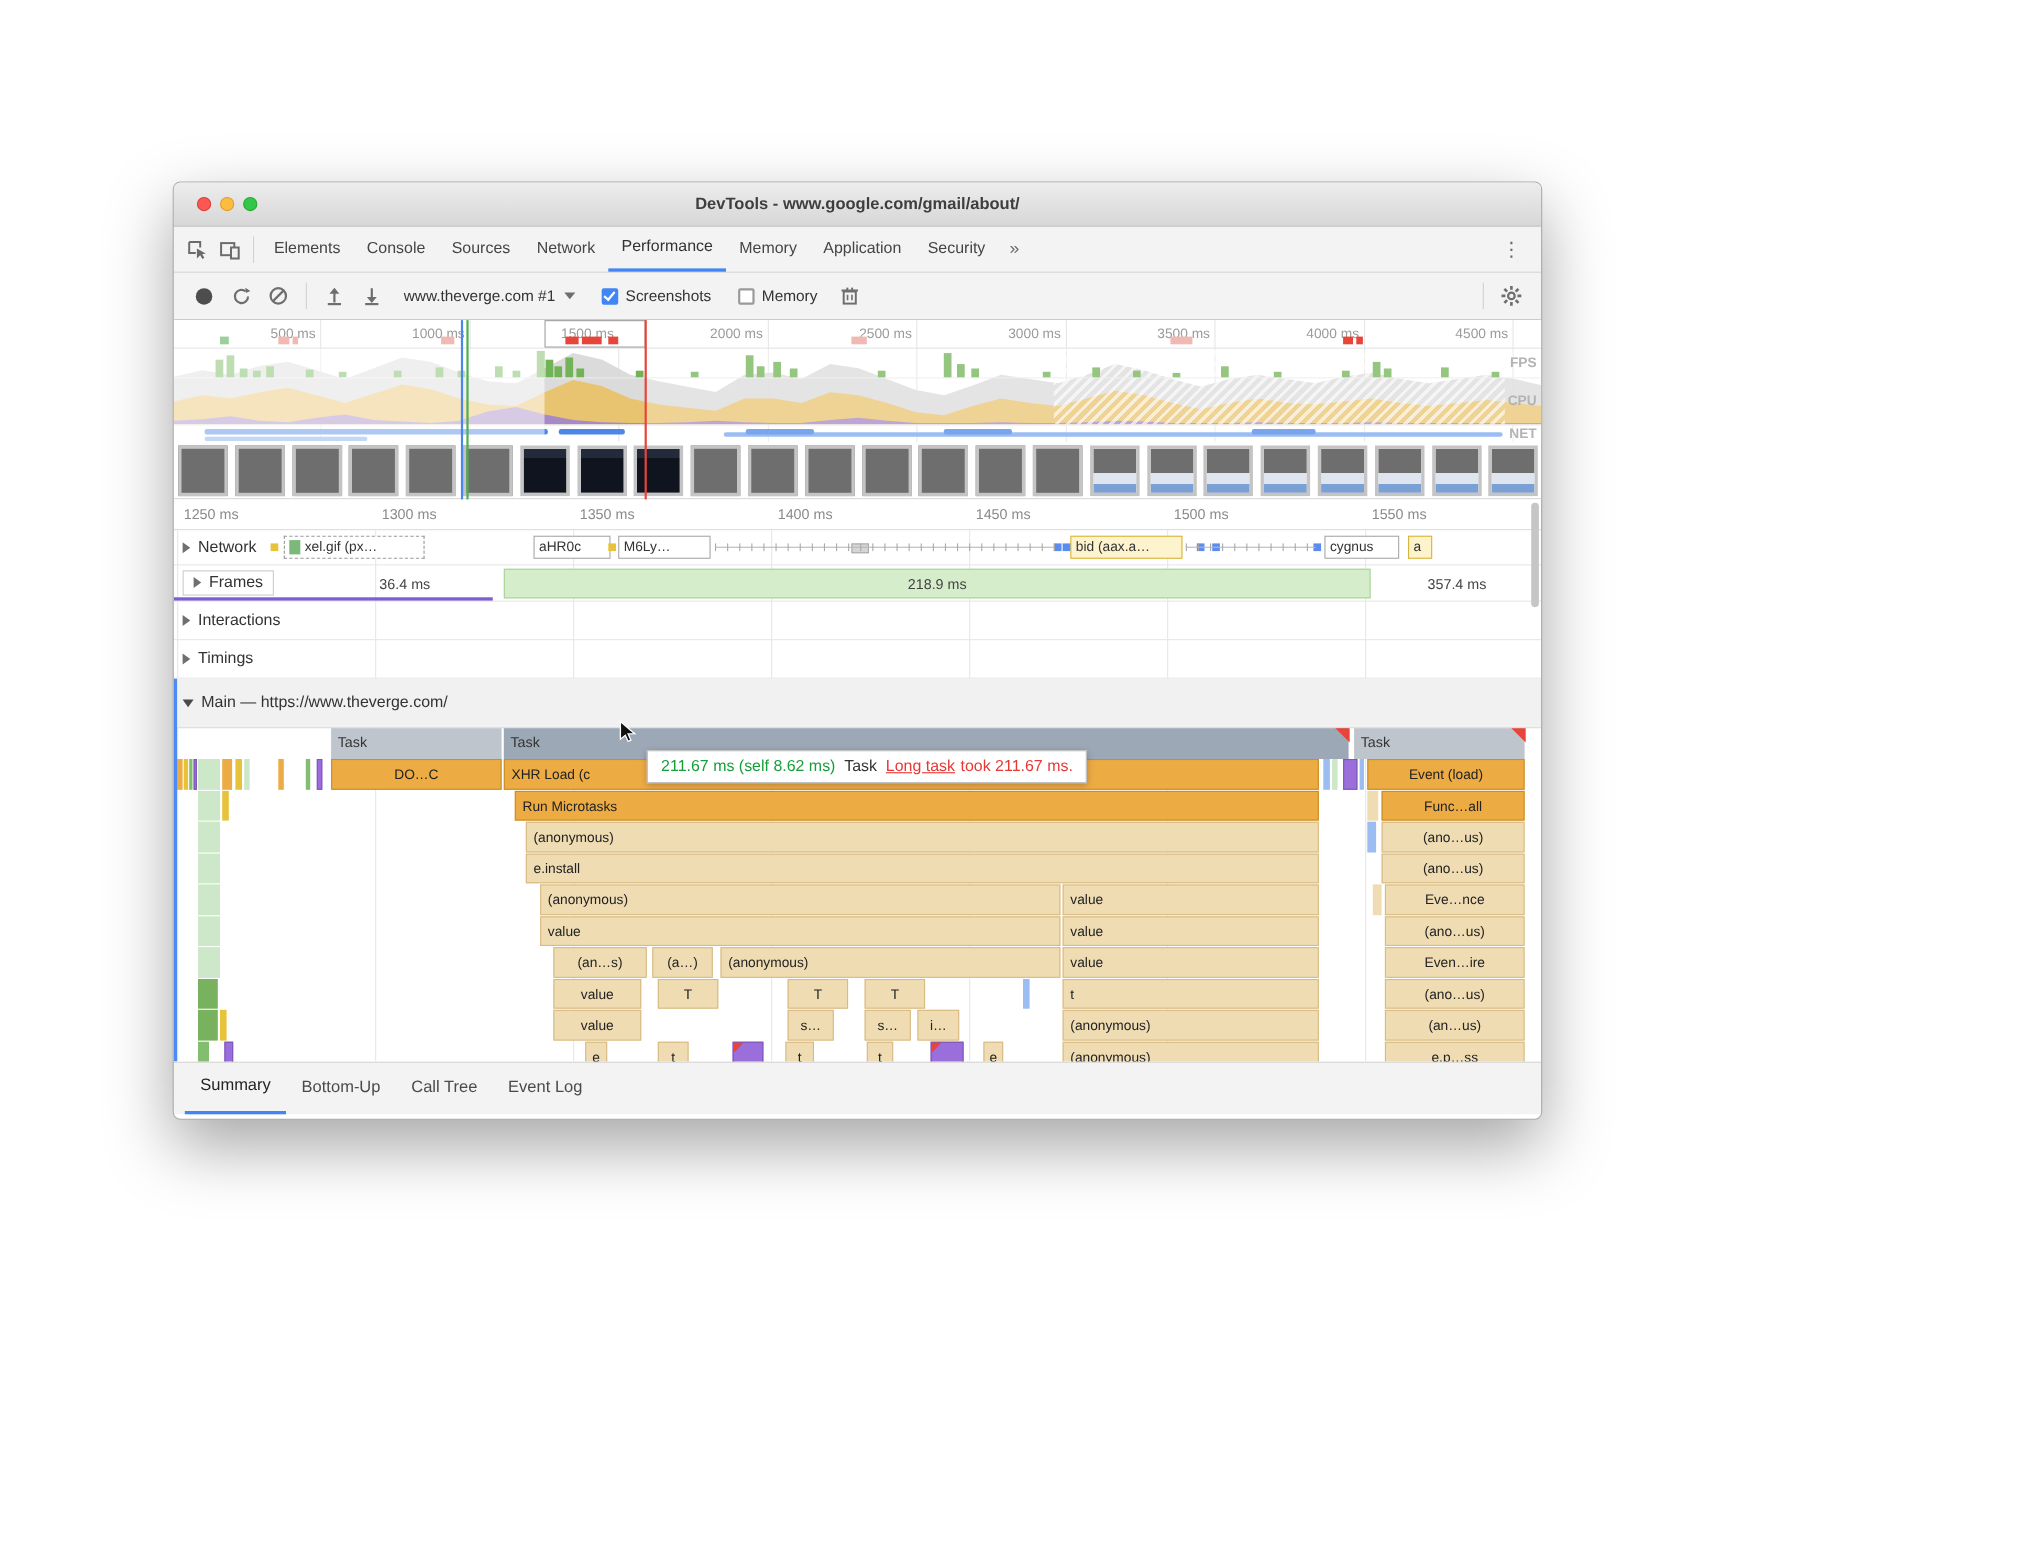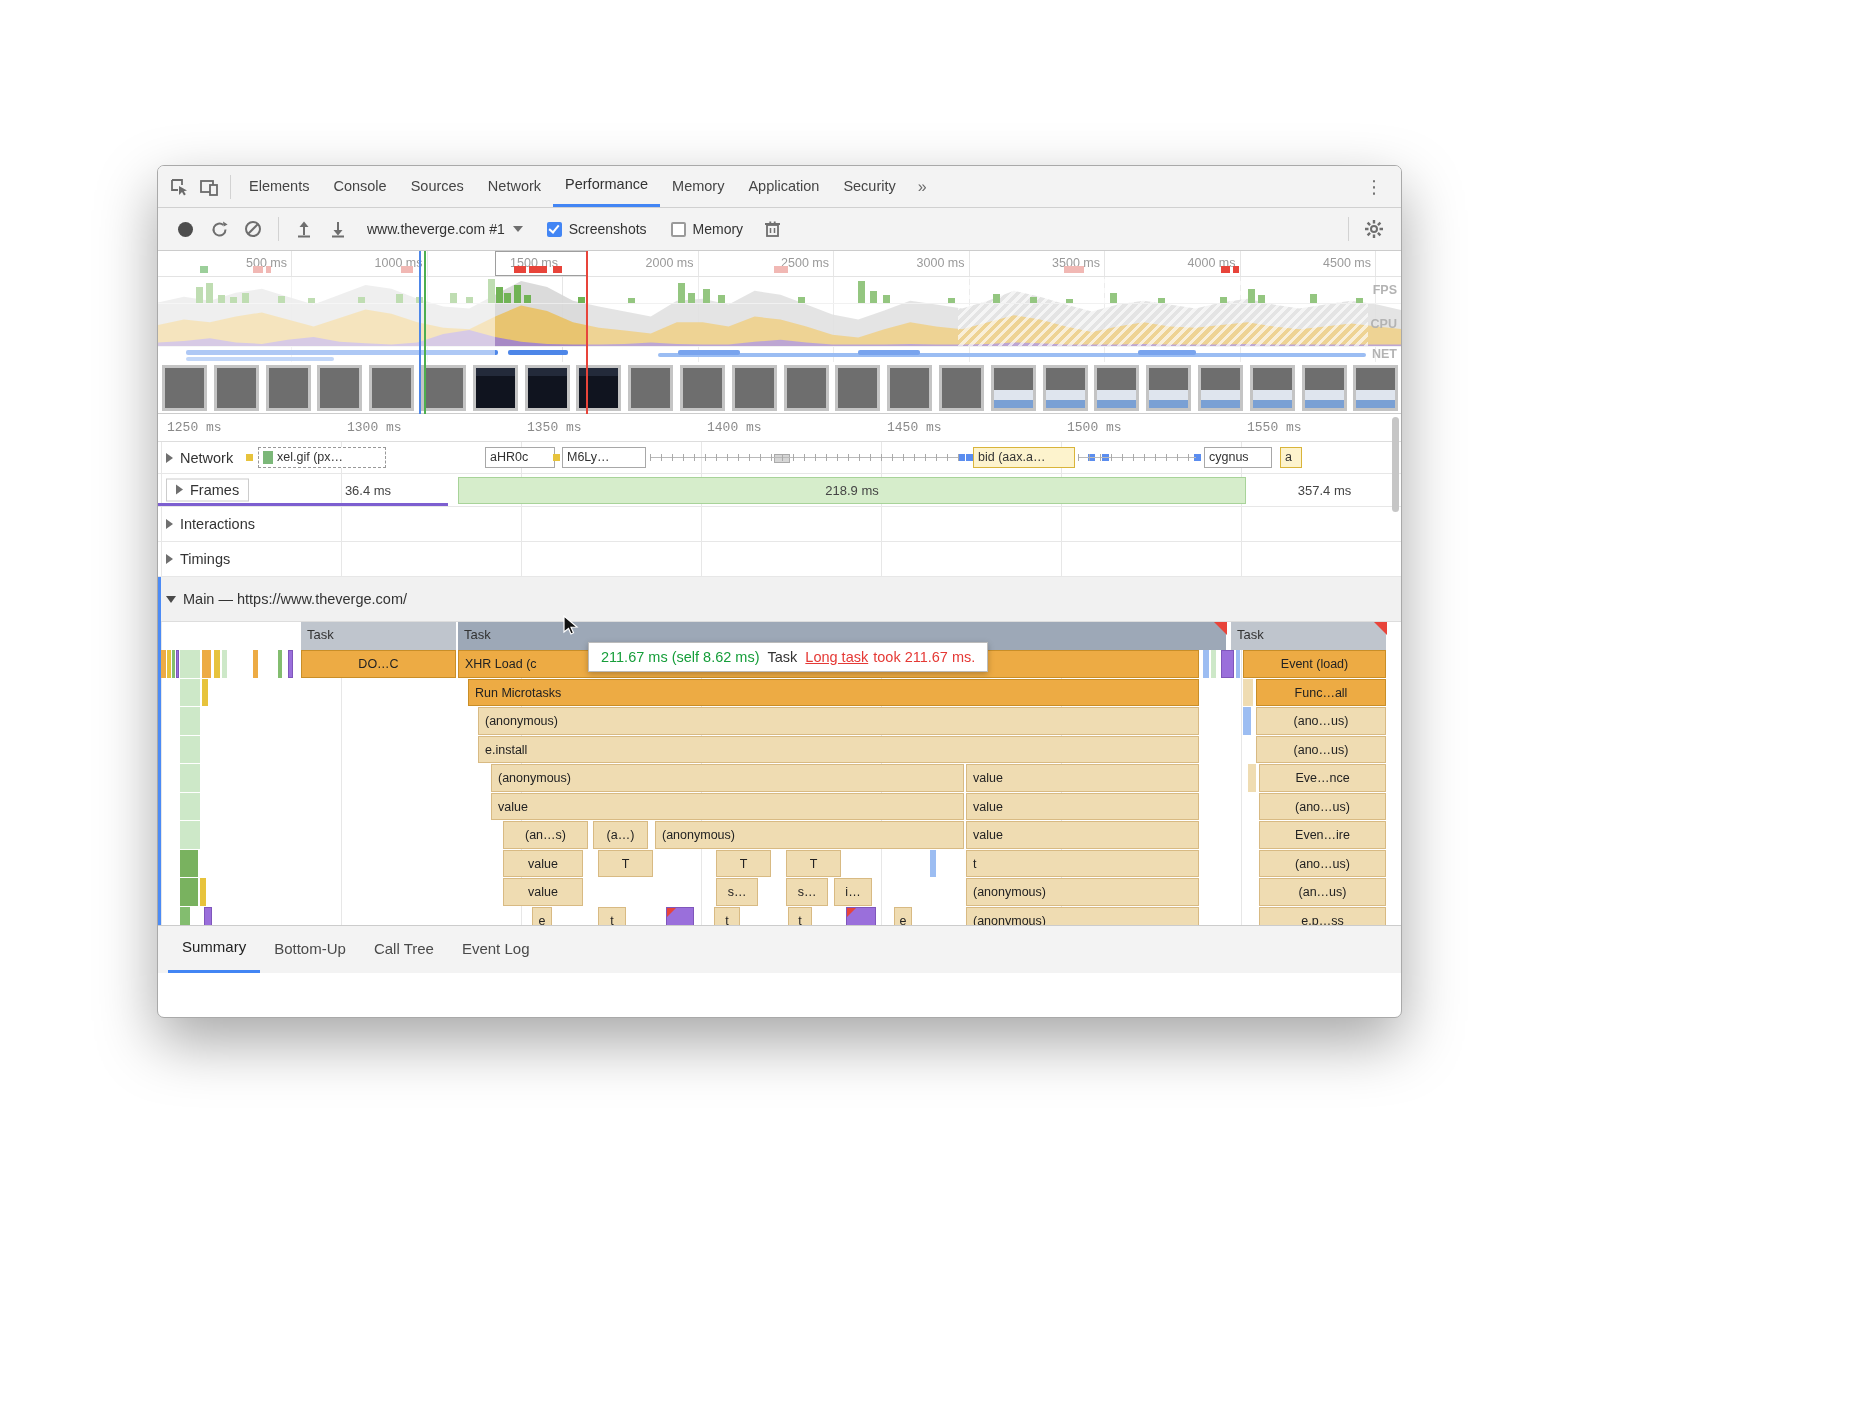--- a/index.html
+++ b/index.html
@@ -59,21 +59,21 @@
   #film{position:absolute;left:0;top:111px;width:1245px;height:52px;border-bottom:1px solid #ccc;background:#fff;}
   .thumb{position:absolute;top:3px;width:45px;height:46px;border:3px solid #c4c4c4;background:#6e6e6e;}
   .thumb.d{background:linear-gradient(180deg,#232a3a 0 20%,#10141f 20% 100%);}
   .thumb.p{background:linear-gradient(180deg,#6e6e6e 0 55%,#dfe5ee 55% 80%,#7aa0d4 80% 100%);}
   
   .detail{height:511px;flex:none;position:relative;background:#fff;overflow:hidden;}
   #dgrid{position:absolute;inset:0;z-index:0;}
   .dgline{position:absolute;top:0;bottom:0;width:1px;background:#e7e7e7;}
   .drow{position:relative;z-index:1;}
   #dt-ruler{height:28px;background:#fff;border-bottom:1px solid #ddd;}
-  .dtime{position:absolute;top:6px;font-size:13px;color:#8a8a8a;font-family:Liberation Mono, monospace;}
+  .dtime{position:absolute;top:6px;font-size:13px;color:#8a8a8a;}
   #row-network{height:32px;border-bottom:1px solid #e7e7e7;}
   #row-frames{height:33px;border-bottom:1px solid #e7e7e7;}
   #row-inter,#row-timings{height:35px;border-bottom:1px solid #e7e7e7;}
   #row-mainhdr{height:45px;background:#f1f1f1;border-bottom:1px solid #ddd;}
   .track-label{position:absolute;left:8px;top:50%;transform:translateY(-50%);display:flex;align-items:center;gap:7px;font-size:14.5px;color:#333;z-index:3;white-space:nowrap;}
   .track-label.boxed{background:#fff;border:1px solid #ccc;padding:2px 9px 3px;}
   .disc{width:0;height:0;border-left:7px solid #6f6f6f;border-top:5px solid transparent;border-bottom:5px solid transparent;flex:none;}
   .disc.down{border-left:5px solid transparent;border-right:5px solid transparent;border-top:7px solid #4a4a4a;border-bottom:none;}
   #net-items,#fr-items{position:absolute;inset:0;z-index:2;}
   .nitem{position:absolute;top:5px;height:21px;font-size:12.5px;color:#333;line-height:19px;padding:0 4px;white-space:nowrap;overflow:hidden;display:flex;align-items:center;gap:4px;}
@@ -118,20 +118,28 @@
   
   .bottombar{height:48px;flex:none;background:#f3f3f3;border-top:1px solid #ccc;display:flex;align-items:center;padding:0 10px;}
   .btab{padding:0 14px;line-height:45px;font-size:15px;color:#4a4a4a;}
   .btab.active{border-bottom:3px solid #4285f4;line-height:42px;color:#222;}
 </style>
 </head>
 <body>
 
 <div class="window">
 
+  <div class="titlebar">
+    <div class="lights">
+      <span class="light red"></span>
+      <span class="light yellow"></span>
+      <span class="light green"></span>
+    </div>
+    <div class="title">DevTools - www.google.com/gmail/about/</div>
+  </div>
 
   <div class="tabbar">
     <div class="icon-btn">
       <svg width="20" height="20" viewBox="0 0 20 20">
           <path d="M3 3 h10 v5" fill="none" stroke="#6b6b6b" stroke-width="1.8"></path>
           <path d="M3 3 v10 h6" fill="none" stroke="#6b6b6b" stroke-width="1.8"></path>
           <polygon points="10,9 10,18 13,15 15,18.5 16.8,17.3 14.8,14.2 18,13.5" fill="#6b6b6b"></polygon>
         </svg>
     </div>
     <div class="icon-btn">

